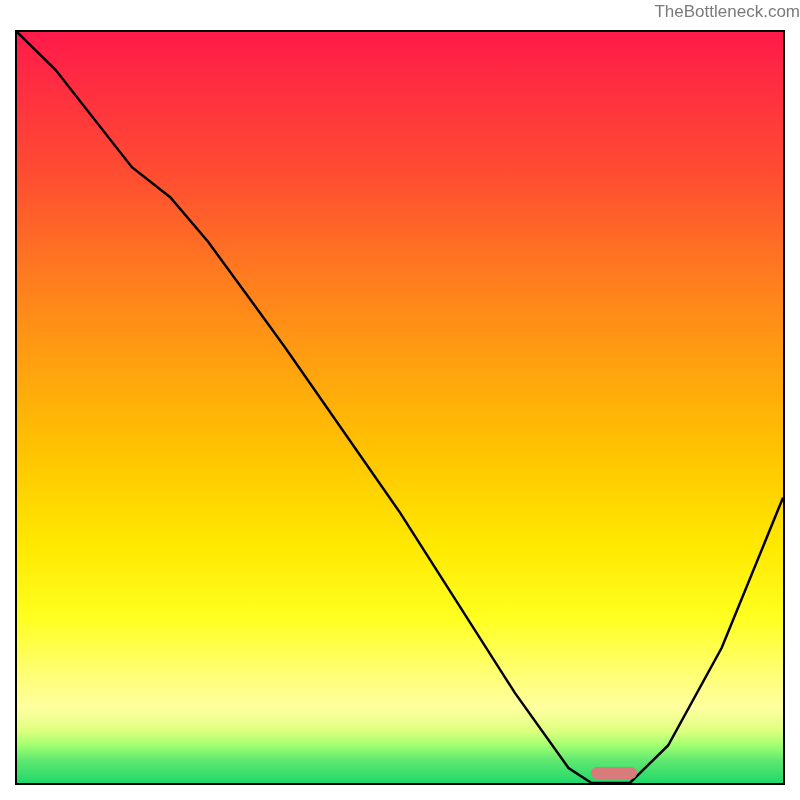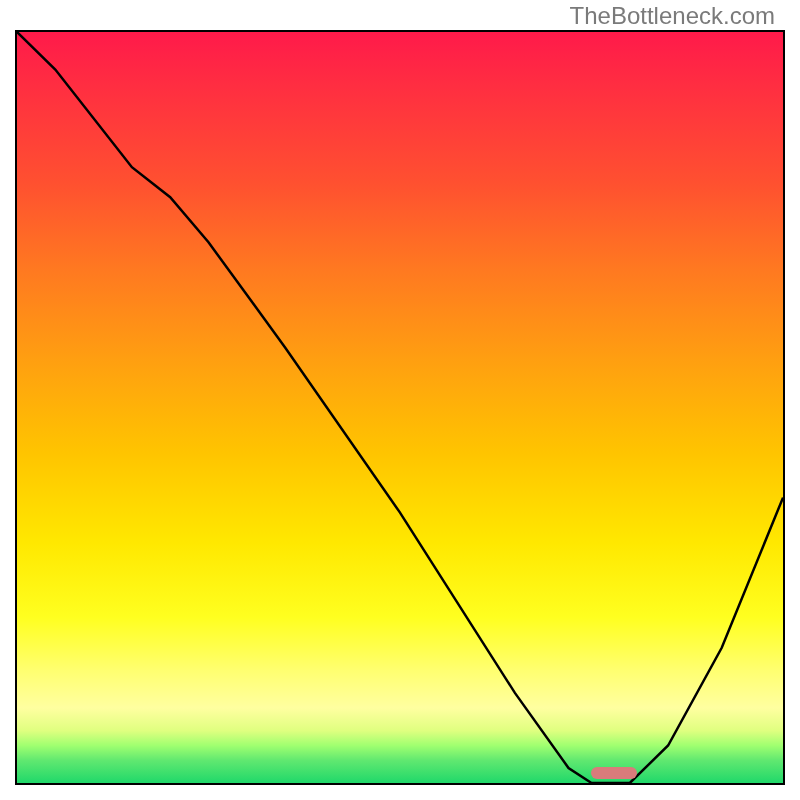--- a/index.html
+++ b/index.html
@@ -6,22 +6,22 @@
   body {
     width: 800px;
     height: 800px;
     background: white;
     position: relative;
     font-family: Arial, sans-serif;
   }
   .watermark {
     position: absolute;
     top: 2px;
-    right: 25px;
-    font-size: 24px;
+    right: 0;
+    font-size: 17px;
     color: #7a7a7a;
     font-weight: 500;
     z-index: 10;
   }
   .plot-area {
     position: absolute;
     top: 30px;
     left: 15px;
     width: 770px;
     height: 755px;

